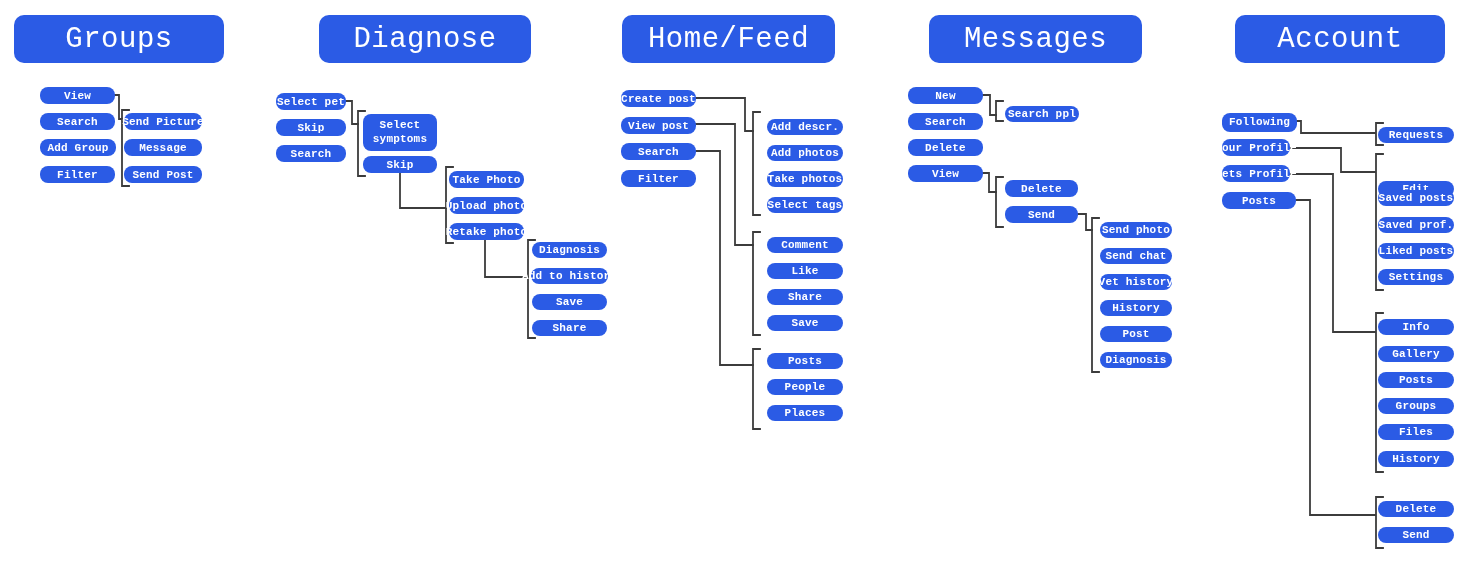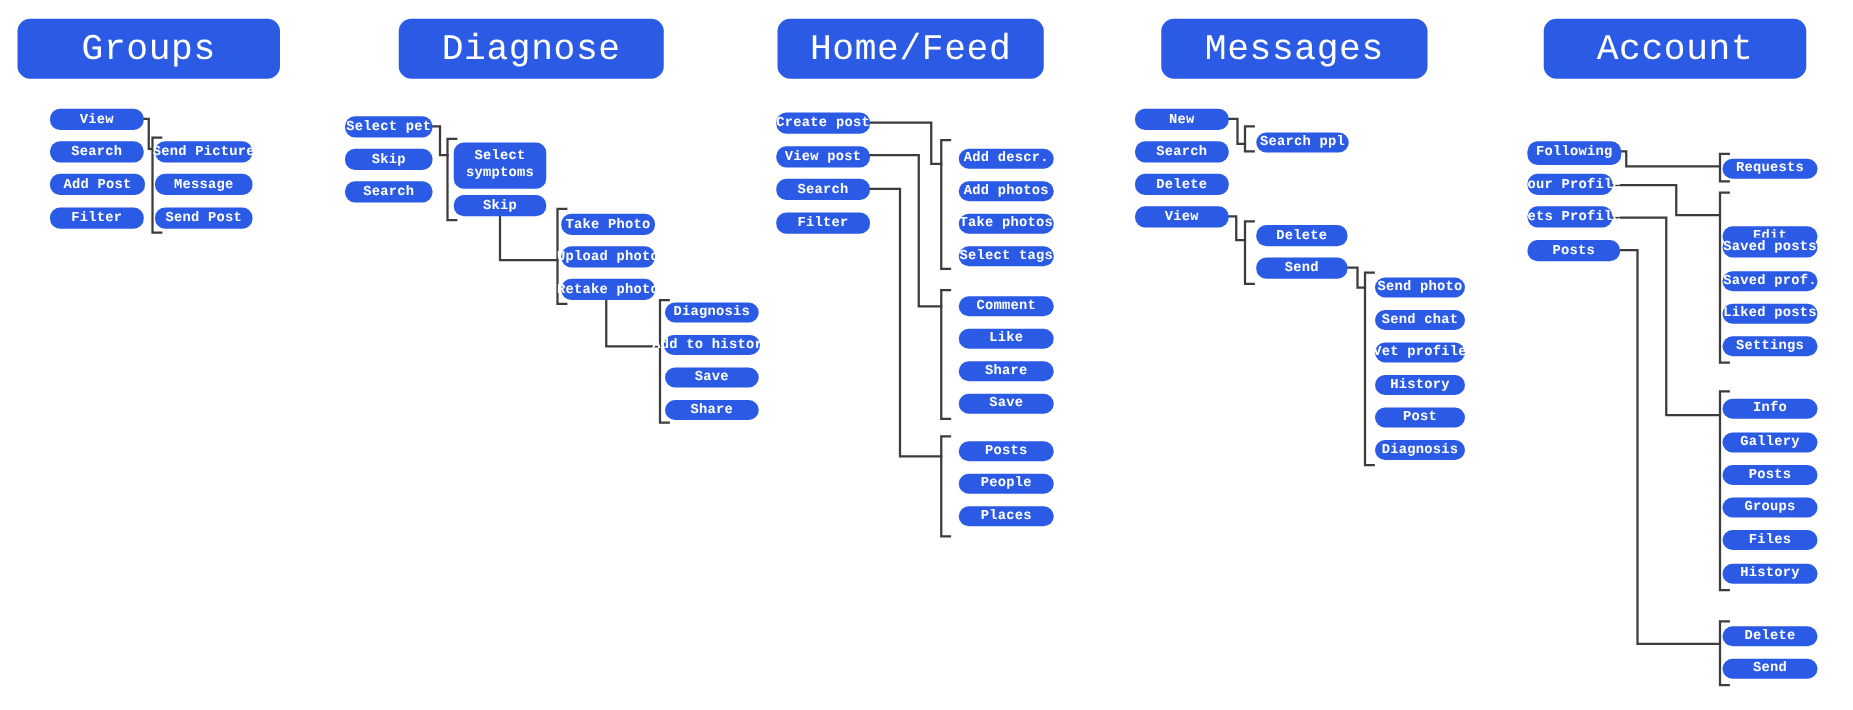--- a/index.html
+++ b/index.html
@@ -72,21 +72,21 @@
     <polyline points="1383,154 1376,154 1376,290 1383,290"></polyline>
     <polyline points="1290,174 1333,174 1333,332 1375,332"></polyline>
     <polyline points="1383,313 1376,313 1376,472 1383,472"></polyline>
     <polyline points="1296,200 1310,200 1310,515 1375,515"></polyline>
     <polyline points="1383,497 1376,497 1376,548 1383,548"></polyline>
   </svg>
 
   <div class="title" style="left:14px;top:15px;width:210px;">Groups</div>
   <div class="node" style="left:40px;top:87px;width:75px;">View</div>
   <div class="node" style="left:40px;top:113px;width:75px;">Search</div>
-  <div class="node" style="left:40px;top:139px;width:76px;">Add Post</div>
+  <div class="node" style="left:40px;top:139px;width:76px;">Add Group</div>
   <div class="node" style="left:40px;top:166px;width:75px;">Filter</div>
   <div class="node" style="left:124px;top:113px;width:78px;">Send Picture</div>
   <div class="node" style="left:124px;top:139px;width:78px;">Message</div>
   <div class="node" style="left:124px;top:166px;width:78px;">Send Post</div>
 
   <div class="title" style="left:319px;top:15px;width:212px;">Diagnose</div>
   <div class="node" style="left:276px;top:93px;width:70px;">Select pet</div>
   <div class="node" style="left:276px;top:119px;width:70px;">Skip</div>
   <div class="node" style="left:276px;top:145px;width:70px;">Search</div>
   <div class="node tall" style="left:363px;top:114px;width:74px;">Select symptoms</div>
@@ -119,21 +119,21 @@
   <div class="title" style="left:929px;top:15px;width:213px;">Messages</div>
   <div class="node" style="left:908px;top:87px;width:75px;">New</div>
   <div class="node" style="left:908px;top:113px;width:75px;">Search</div>
   <div class="node" style="left:908px;top:139px;width:75px;">Delete</div>
   <div class="node" style="left:908px;top:165px;width:75px;">View</div>
   <div class="node h16" style="left:1005px;top:106px;width:74px;">Search ppl</div>
   <div class="node" style="left:1005px;top:180px;width:73px;">Delete</div>
   <div class="node" style="left:1005px;top:206px;width:73px;">Send</div>
   <div class="node h16" style="left:1100px;top:222px;width:72px;">Send photo</div>
   <div class="node h16" style="left:1100px;top:248px;width:72px;">Send chat</div>
-  <div class="node h16" style="left:1100px;top:274px;width:72px;">Vet profile</div>
+  <div class="node h16" style="left:1100px;top:274px;width:72px;">Vet history</div>
   <div class="node h16" style="left:1100px;top:300px;width:72px;">History</div>
   <div class="node h16" style="left:1100px;top:326px;width:72px;">Post</div>
   <div class="node h16" style="left:1100px;top:352px;width:72px;">Diagnosis</div>
 
   <div class="title" style="left:1235px;top:15px;width:210px;">Account</div>
   <div class="node" style="left:1222px;top:87px;width:75px;margin-top:28px;">Friends</div>
   <div class="node" style="left:1222px;top:113px;width:75px;">Following</div>
   <div class="node" style="left:1222px;top:139px;width:68px;">Your Profile</div>
   <div class="node" style="left:1222px;top:165px;width:68px;">Pets Profile</div>
   <div class="node" style="left:1222px;top:192px;width:74px;">Posts</div>

